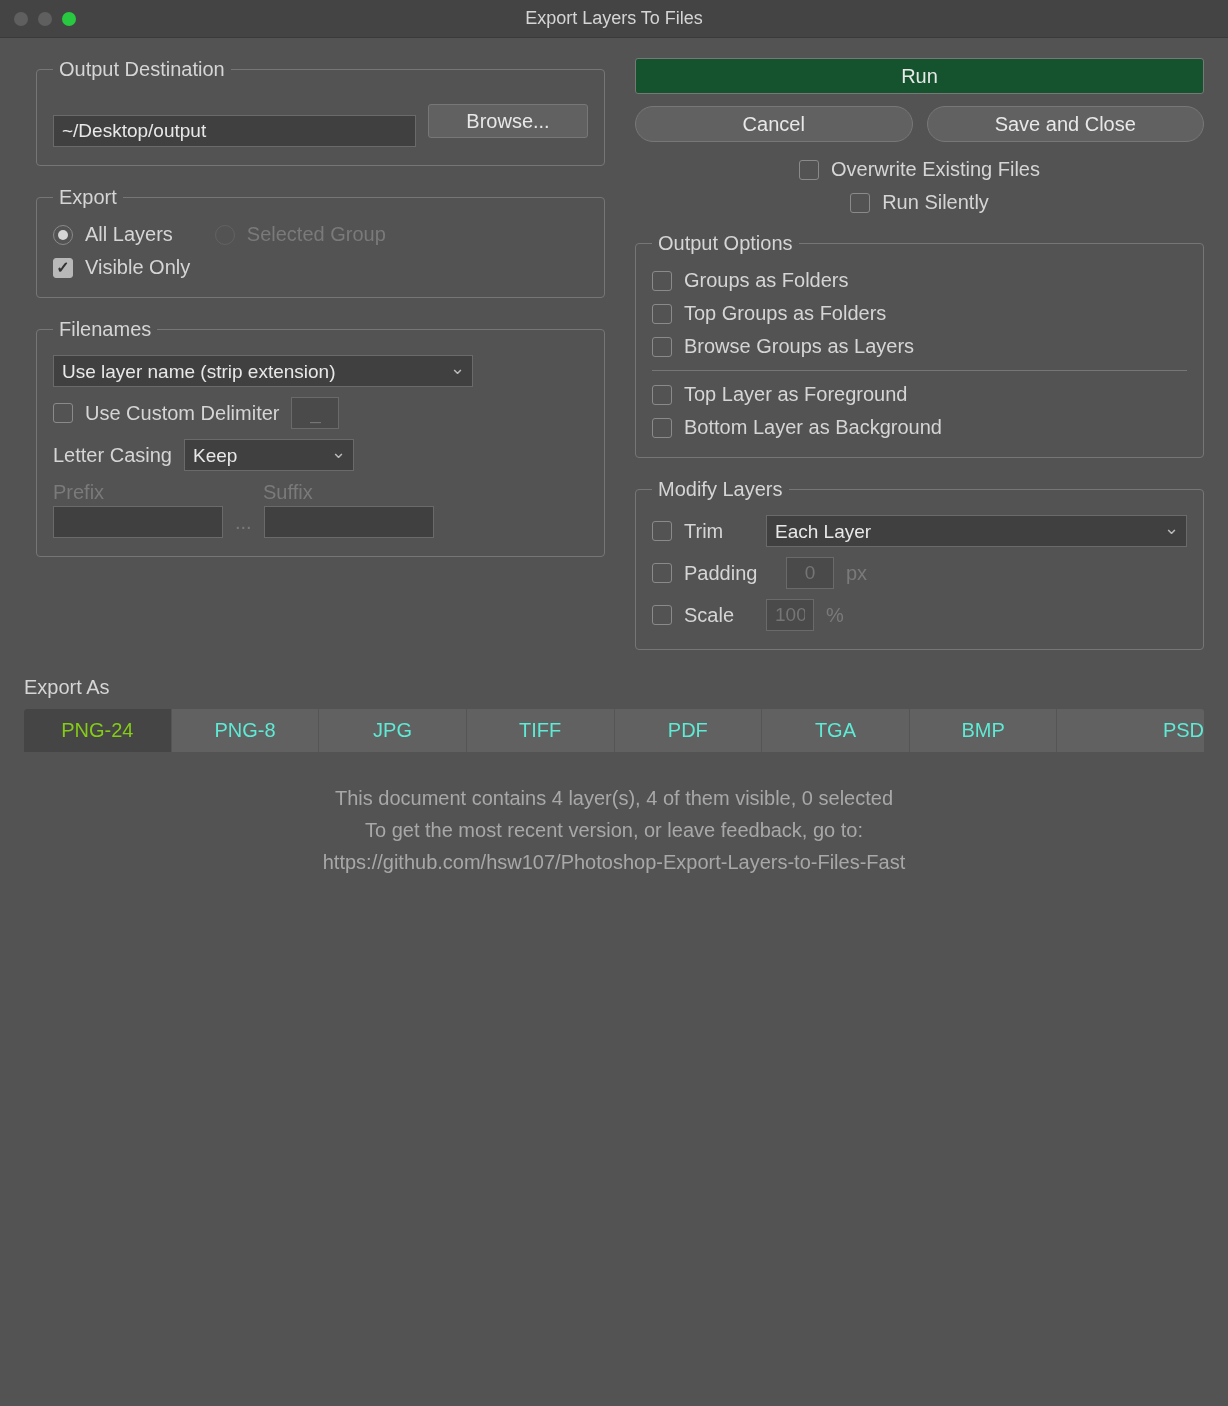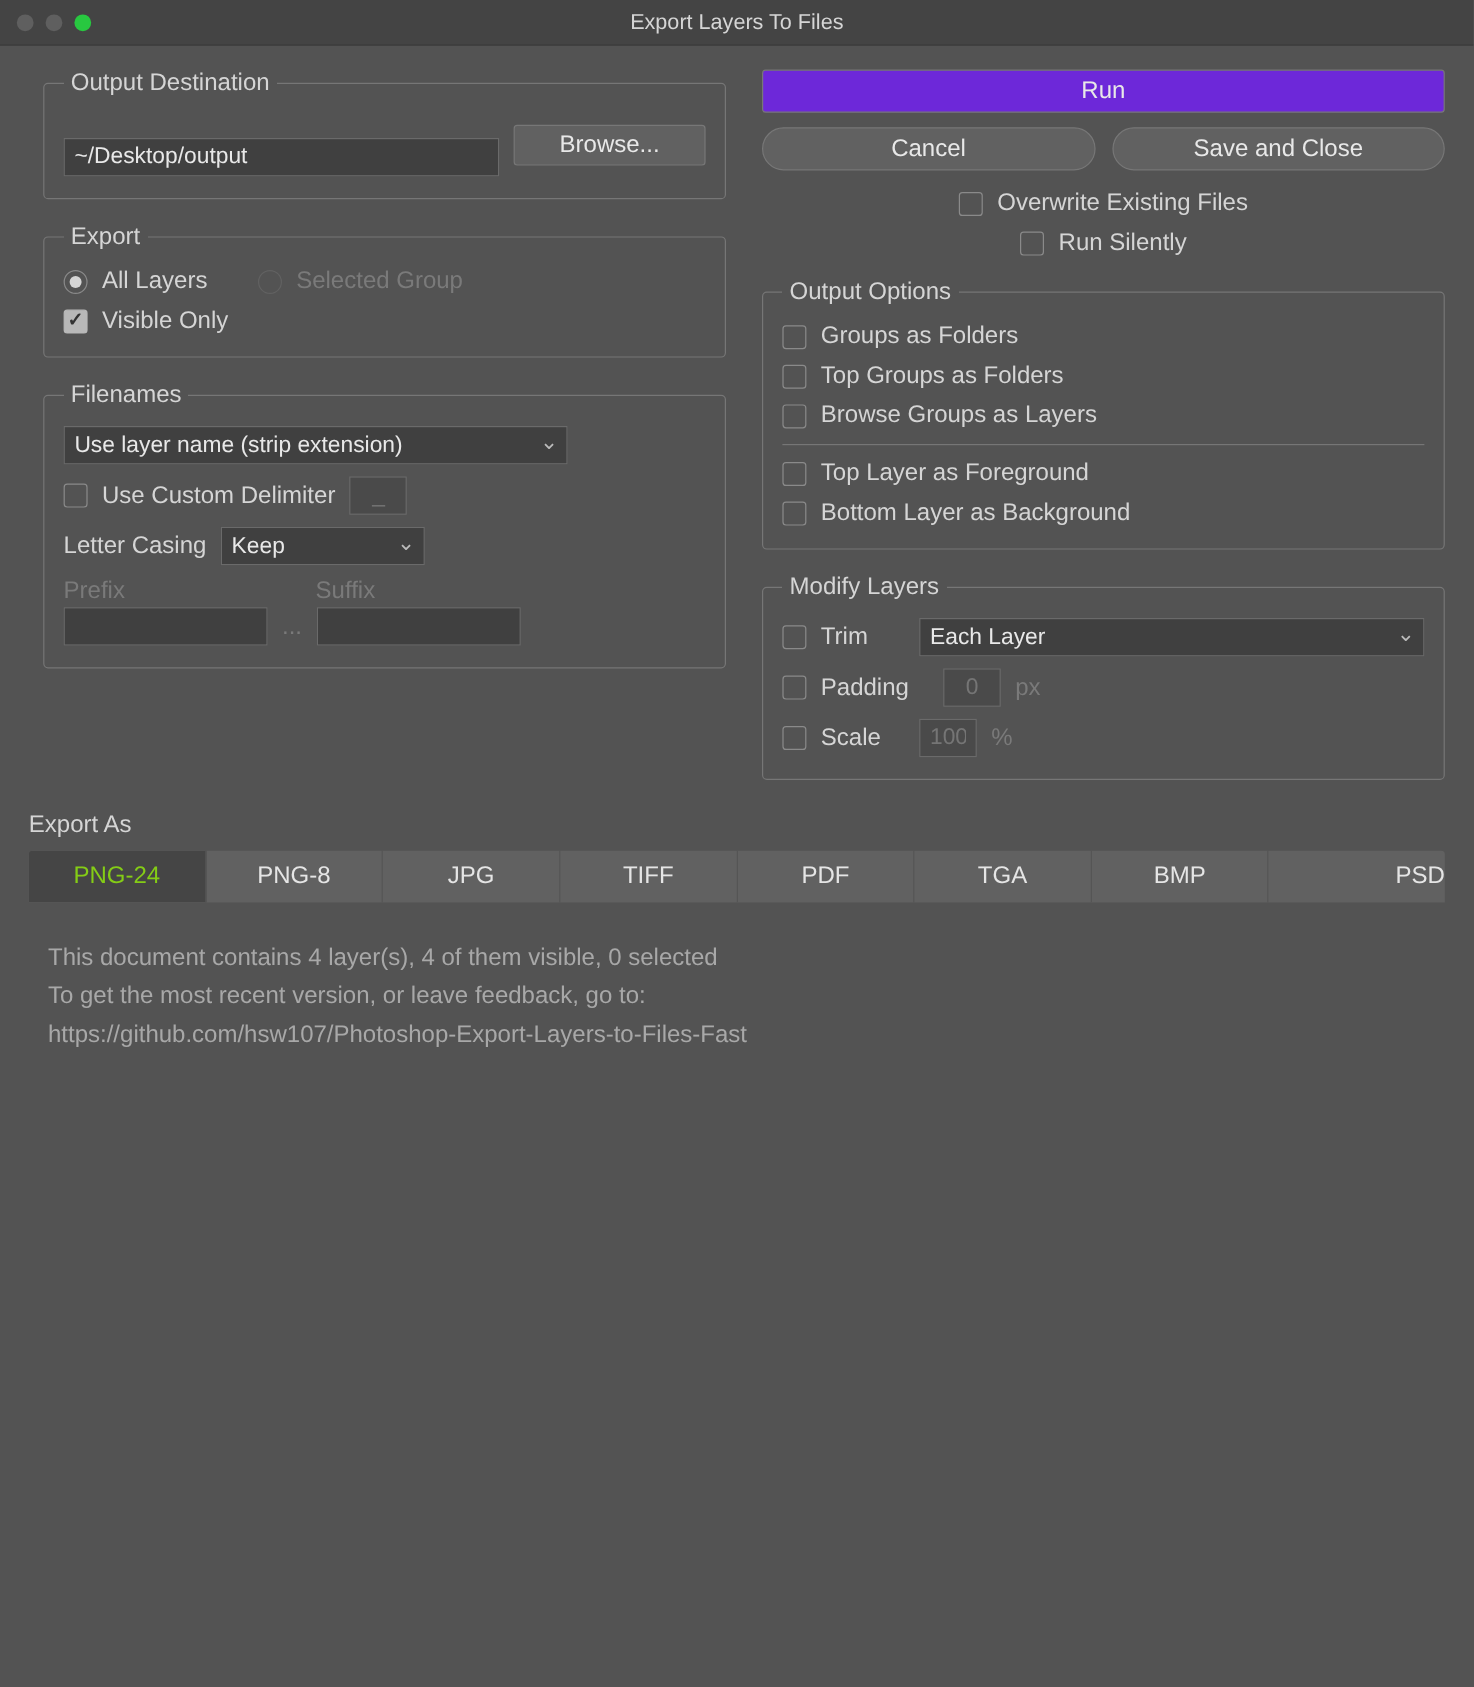--- a/index.html
+++ b/index.html
@@ -141,48 +141,49 @@
     display: flex;
     background: #616161;
     border-radius: 3px 3px 0 0;
     overflow: hidden;
   }
   .tab {
     flex: 1;
     text-align: center;
     padding: 10px 0;
     cursor: pointer;
-    color: #e5e5e5;
+    color: #5eead4;
     border-right: 1px solid #555;
   }
   .tab:last-child{border-right:none;text-align:right;}
   .tab.active {
     background: #454545;
     color: #84cc16;
   }
   .tab-body {
     background: #454545;
     padding: 18px 16px 80px 16px;
     border-radius: 0 0 3px 3px;
   }
   .footer-text {
+    text-align: center;
     color: #a8a8a8;
     font-size: 20px;
     line-height: 1.6;
     padding: 30px 40px 20px 40px;
   }
   hr.group-sep {
     border: none;
     border-top: 1px solid #767676;
     margin: 12px 0;
   }
   .run-btn {
     width: 100%;
     height: 36px;
-    background: #6d28d9;
+    background: #14532d;
     border: 1px solid #777;
     color: #e8e8e8;
     font-size: 20px;
     cursor: pointer;
     border-radius: 3px;
     margin-bottom: 12px;
   }
   .pill-row { display:flex; gap:14px; margin-bottom:16px; }
   .right-checks .row { margin-bottom: 10px; justify-content:center;}
 </style>

